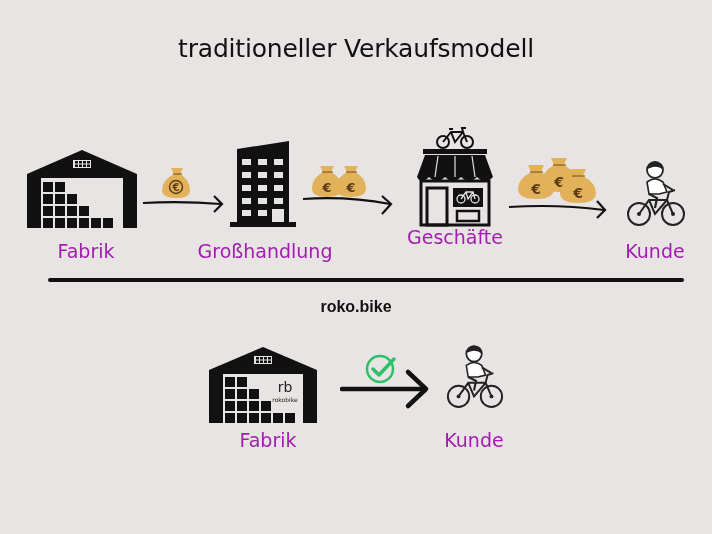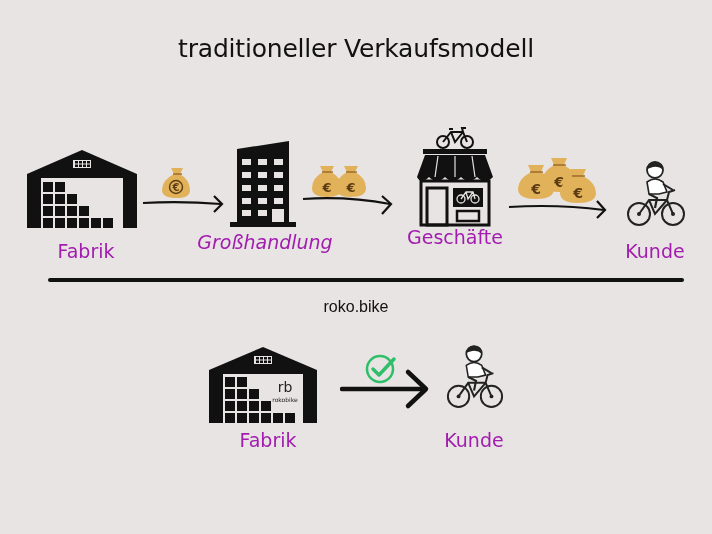--- a/index.html
+++ b/index.html
@@ -3,21 +3,21 @@
 <meta charset="utf-8">
 <style>
   html, body { margin:0; padding:0; }
   body {
     width:712px; height:534px; background:#e8e4e3; position:relative; overflow:hidden;
     font-family: "DejaVu Sans", "Liberation Sans", sans-serif; color:#111;
   }
   .abs { position:absolute; }
   .title { left:0; width:712px; top:34px; text-align:center; font-size:25px; color:#111; letter-spacing:-0.2px; }
   .label { font-size:19px; color:#a21caf; text-align:center; white-space:nowrap; }
-  .brand { font-family: "Liberation Sans", sans-serif; font-weight:normal; font-size:16px; color:#111; text-align:center; }
+  .brand { font-family: "Liberation Sans", sans-serif; font-weight:bold; font-size:16px; color:#111; text-align:center; }
   .divider { left:48px; top:278px; width:636px; height:4px; background:#111; border-radius:2px; }
   svg { display:block; }
 </style>
 </head>
 <body>
 
 <div class="abs title">traditioneller Verkaufsmodell</div>
 
 <div class="abs" style="left:27px;top:148px;">
   <svg width="110" height="82" viewBox="0 0 110 82">
@@ -84,21 +84,21 @@
         <rect x="46" y="44" width="9" height="6"></rect>
       <rect x="14" y="57" width="9" height="6"></rect>
         <rect x="30" y="57" width="9" height="6"></rect>
         <rect x="46" y="57" width="9" height="6"></rect>
       <rect x="14" y="69" width="9" height="6"></rect>
         <rect x="30" y="69" width="9" height="6"></rect>
         <rect x="44" y="68" width="12" height="13"></rect>
     </g>
   </svg>
 </div>
-<div class="abs label" style="left:190px;top:231px;width:150px;font-style:italic;">Großhandlung</div>
+<div class="abs label" style="left:190px;top:240px;width:150px;">Großhandlung</div>
 
 <div class="abs" style="left:302px;top:160px;">
   <svg width="92" height="58" viewBox="0 0 92 58">
     <path d="M1 39 Q45 36 88 44" stroke="#111" stroke-width="2.2" fill="none"></path>
     <path d="M80 36 L89 44 L80 54" stroke="#111" stroke-width="2.2" fill="none"></path>
     <g>
       <path d="M18 6 L32 6 L29 12 Q40 18 40 28 Q40 37 25 37 Q10 37 10 28 Q10 18 21 12 Z" fill="#e2b25a"></path>
       <line x1="20" y1="12" x2="31" y2="12" stroke="#8a5a1e" stroke-width="1.2"></line>
       <text x="25" y="32" font-size="13" text-anchor="middle" fill="#5a3a12" font-weight="bold">€</text>
     </g>

